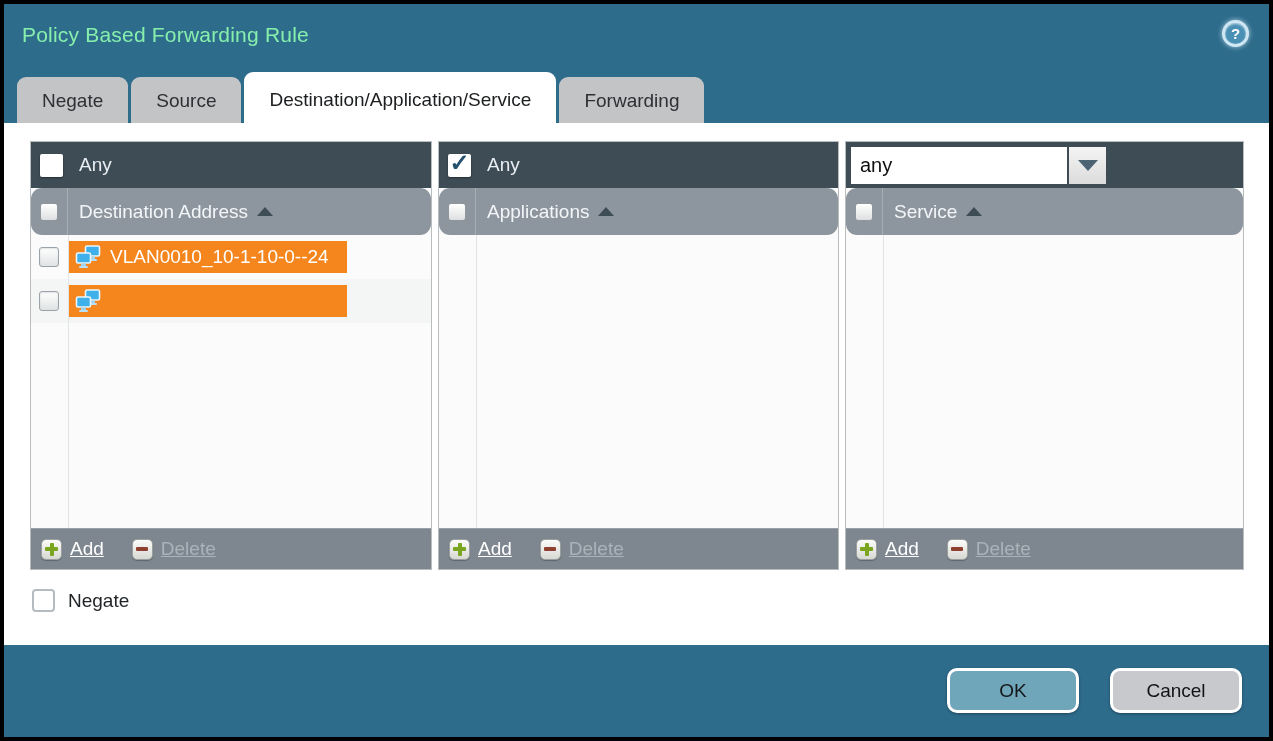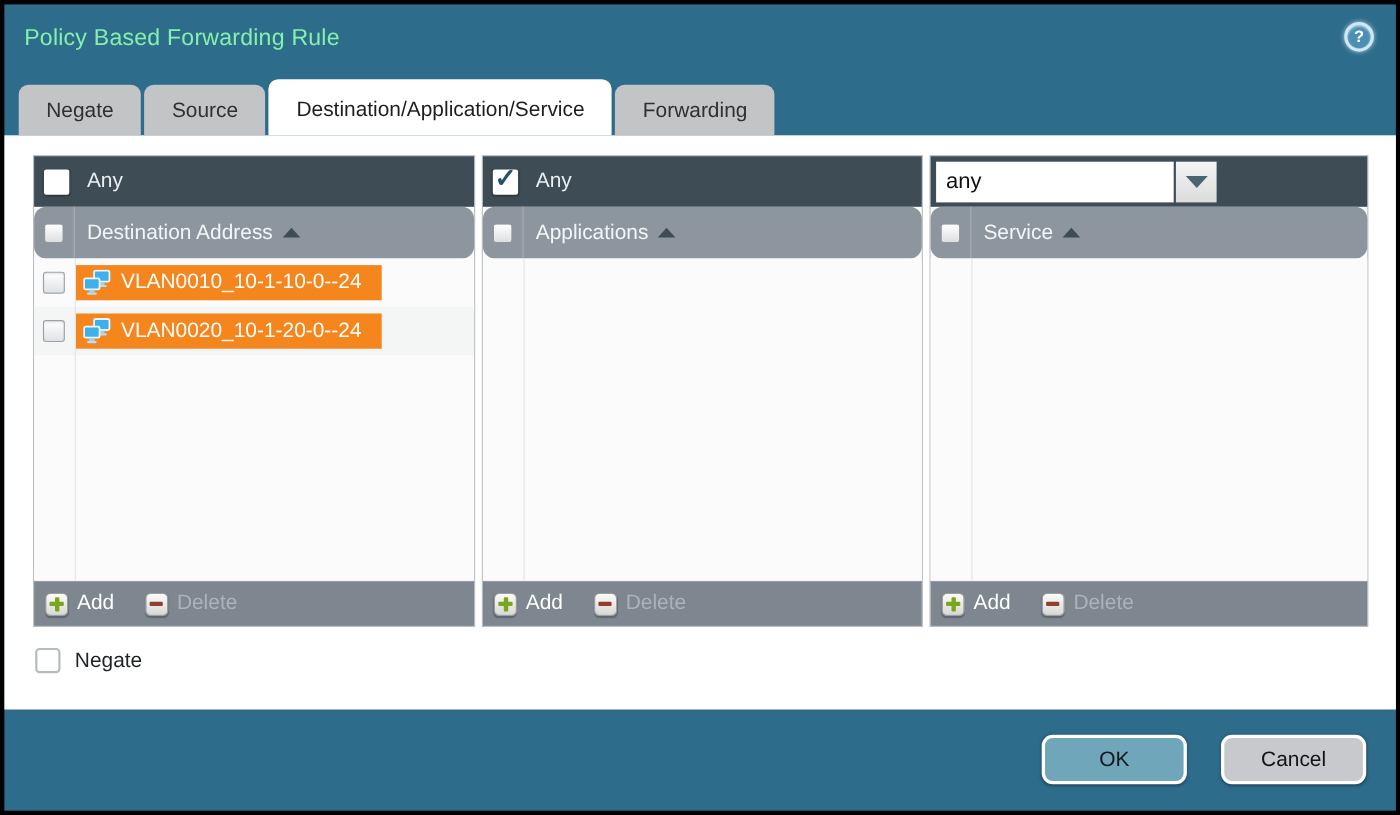--- a/index.html
+++ b/index.html
@@ -148,21 +148,21 @@
   }
   .plus::before, .plus::after {
     content:''; position:absolute; background:#7aa51f; border-radius:1px;
   }
   .plus::before { width:13px; height:4px; left:3px; top:7.5px; }
   .plus::after  { width:4px; height:13px; left:7.5px; top:3px; }
   .minus::before {
     content:''; position:absolute; background:#8f4030; border-radius:1px;
     width:12px; height:4px; left:3.5px; top:7.5px;
   }
-  .foot-btn .lbl { font-size:19px; color:#fff; }
+  .foot-btn .lbl { font-size:19px; color:#fff;text-decoration:underline; }
   .foot-btn.disabled .lbl { color:#aab3ba; }
   .foot-btn.disabled { cursor:default; }
 
   .negate-row {
     margin:19px 0 0 2px;
     display:flex; align-items:center; gap:13px;
   }
   .cb-negate {
     width:23px; height:23px; background:#fff;
     border:2px solid #b4bcc2; border-radius:4px; cursor:pointer;
@@ -234,21 +234,20 @@
             <div class="cb-row"></div>
             <div class="chip">
               <svg width="27" height="25" viewBox="0 0 27 25">
                 <rect x="10.5" y="1" width="14" height="10" rx="1.5" fill="#3fb0e9" stroke="#e9f6fd" stroke-width="1.6"></rect>
                 <rect x="15" y="11.5" width="5" height="2.5" fill="#9fd3f0"></rect>
                 <rect x="13" y="14" width="9" height="2" rx="1" fill="#b9dff4"></rect>
                 <rect x="1.5" y="8" width="14" height="10" rx="1.5" fill="#3fb0e9" stroke="#e9f6fd" stroke-width="1.6"></rect>
                 <rect x="6" y="18.5" width="5" height="2.5" fill="#9fd3f0"></rect>
                 <rect x="4" y="21" width="9" height="2" rx="1" fill="#b9dff4"></rect>
               </svg>
-              <span>VLAN0020_10-1-20-0--24</span>
             </div>
           </div>
         </div>
         <div class="col-footer">
           <div class="foot-btn">
             <div class="icon-sq plus"></div>
             <span class="lbl">Add</span>
           </div>
           <div class="foot-btn disabled">
             <div class="icon-sq minus"></div>

